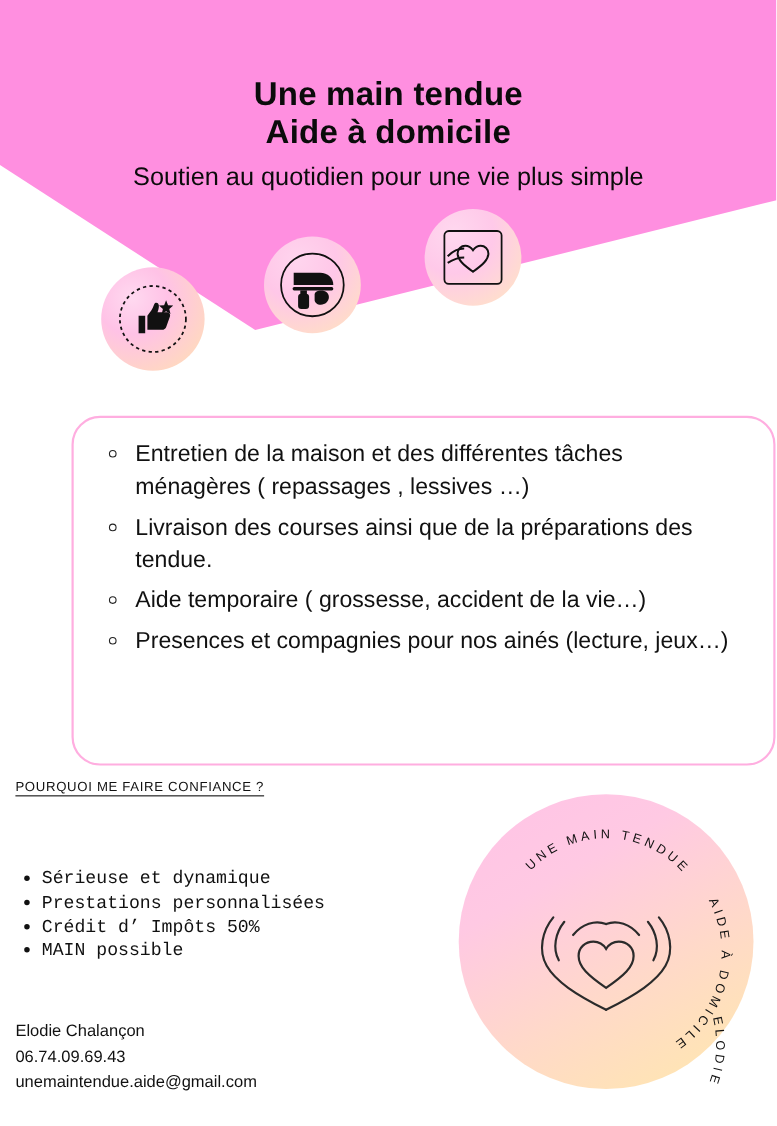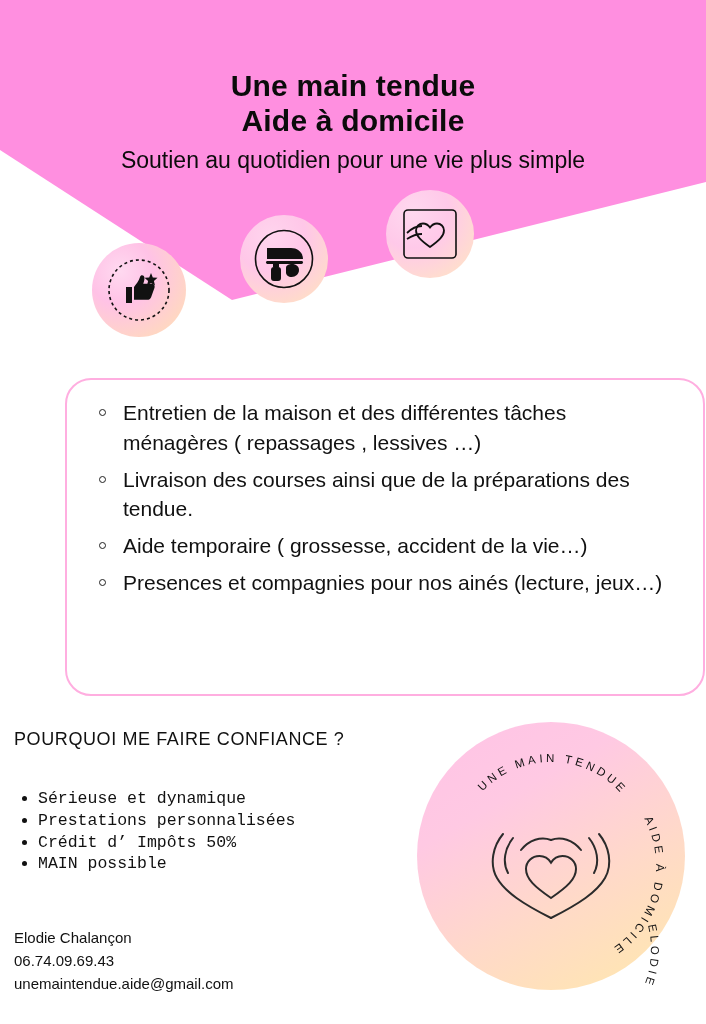--- a/index.html
+++ b/index.html
@@ -126,23 +126,24 @@
     height: 7px;
     border: 1.6px solid #222;
     border-radius: 50%;
     box-sizing: border-box;
   }
 
   
   .confidence-title {
     position: absolute;
     left: 14px;
-    top: 729px;
-    font-size: 18px;
+    top: 708px;
+    font-size: 12px;
     letter-spacing: 0.6px;
+    text-decoration: underline;
     text-underline-offset: 4px;
     color: #111111;
     z-index: 2;
   }
   .confidence-list {
     position: absolute;
     left: 14px;
     top: 788px;
     margin: 0;
     padding: 0 0 0 24px;

